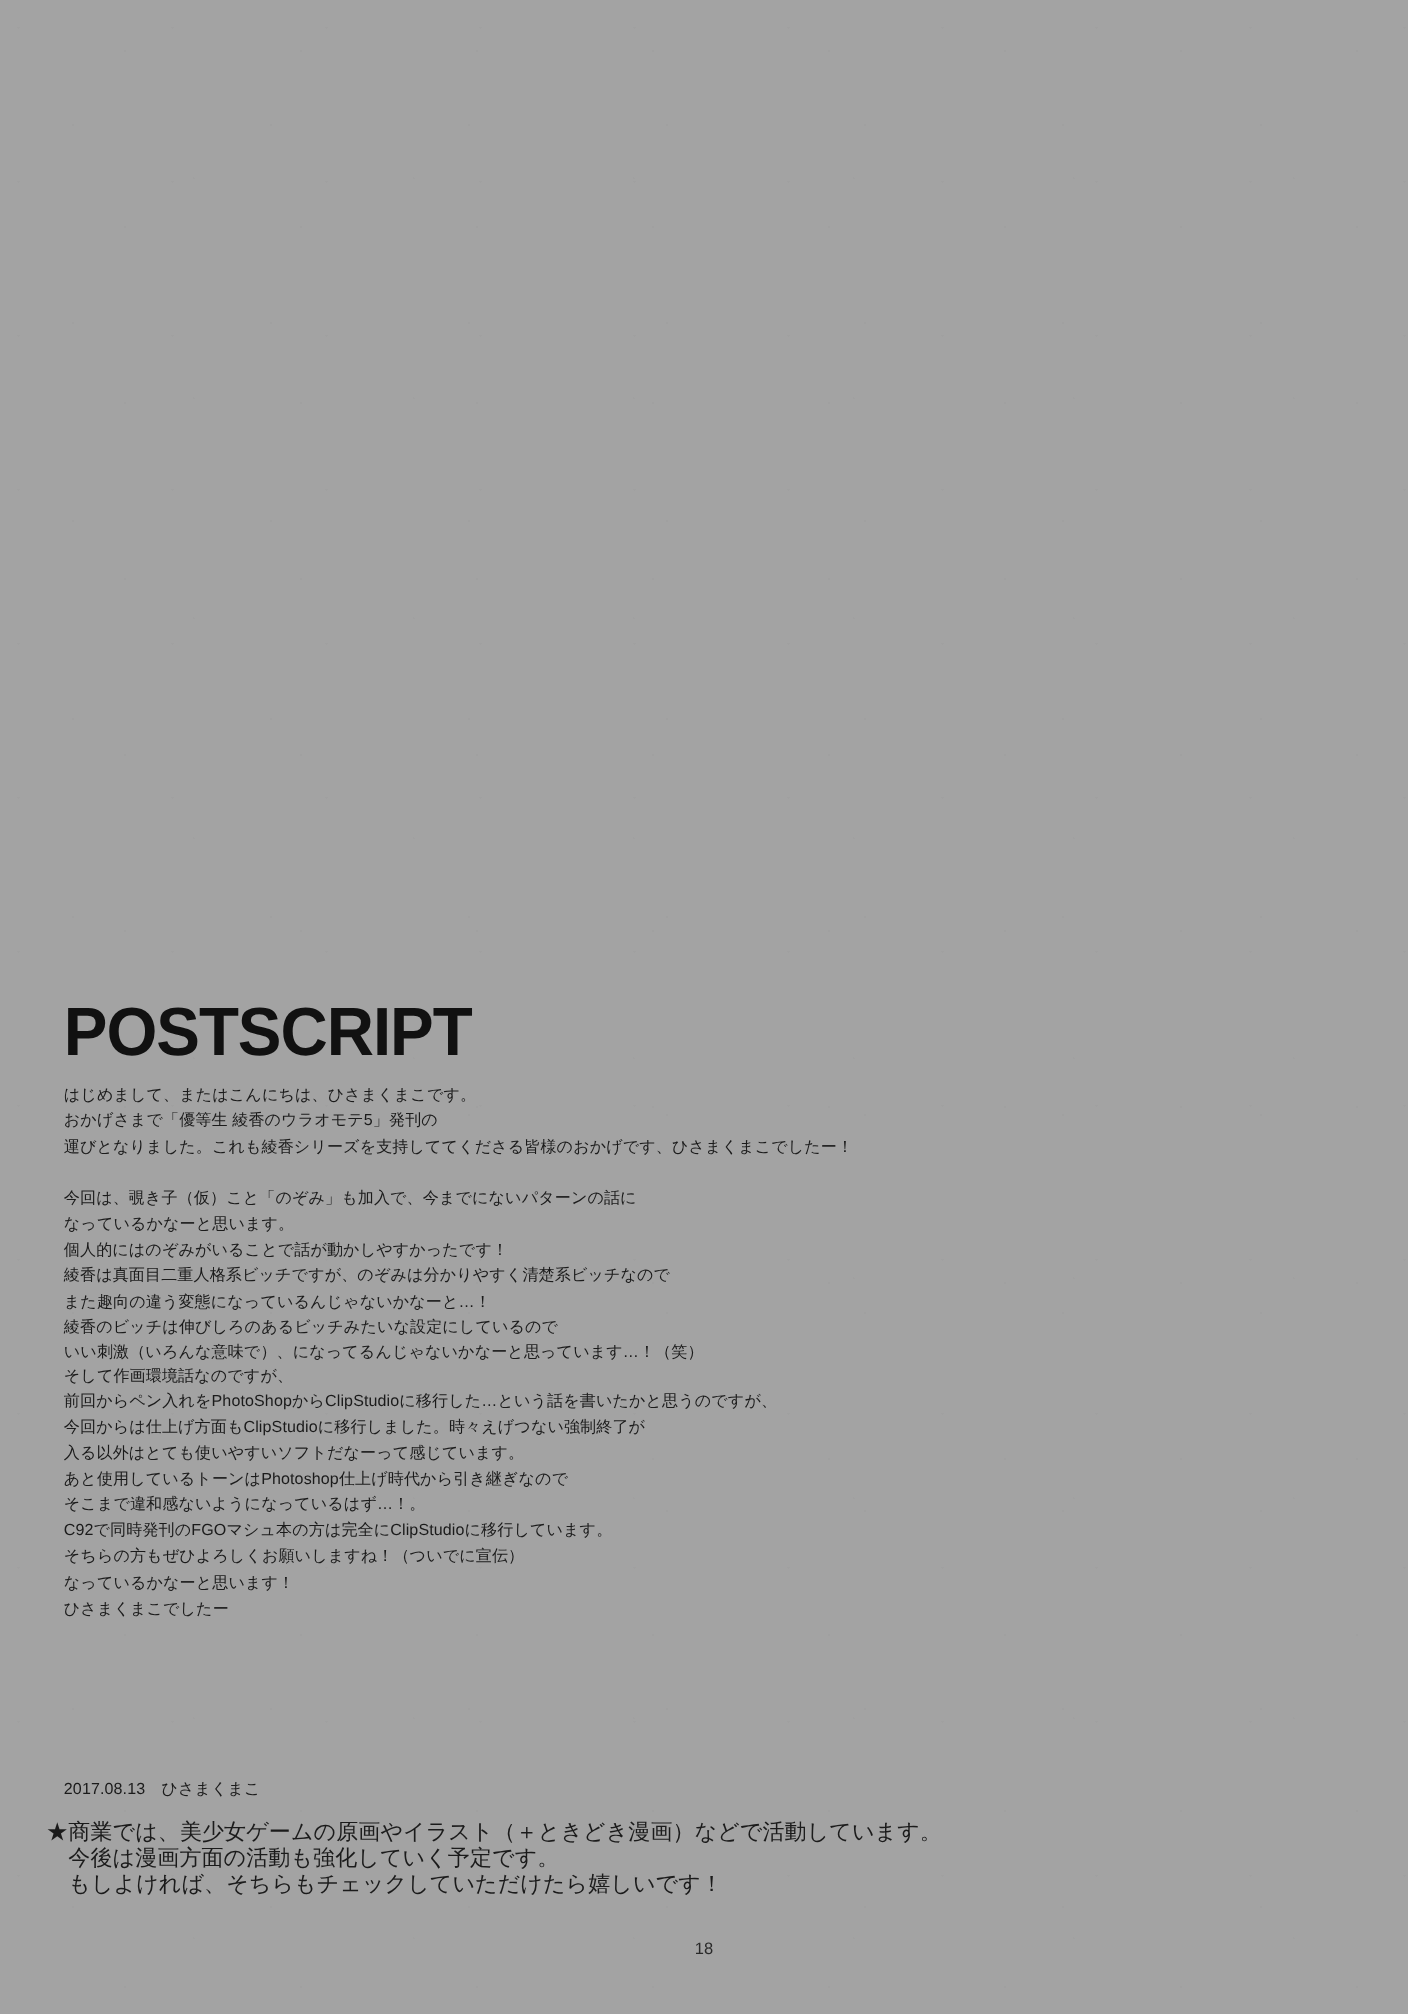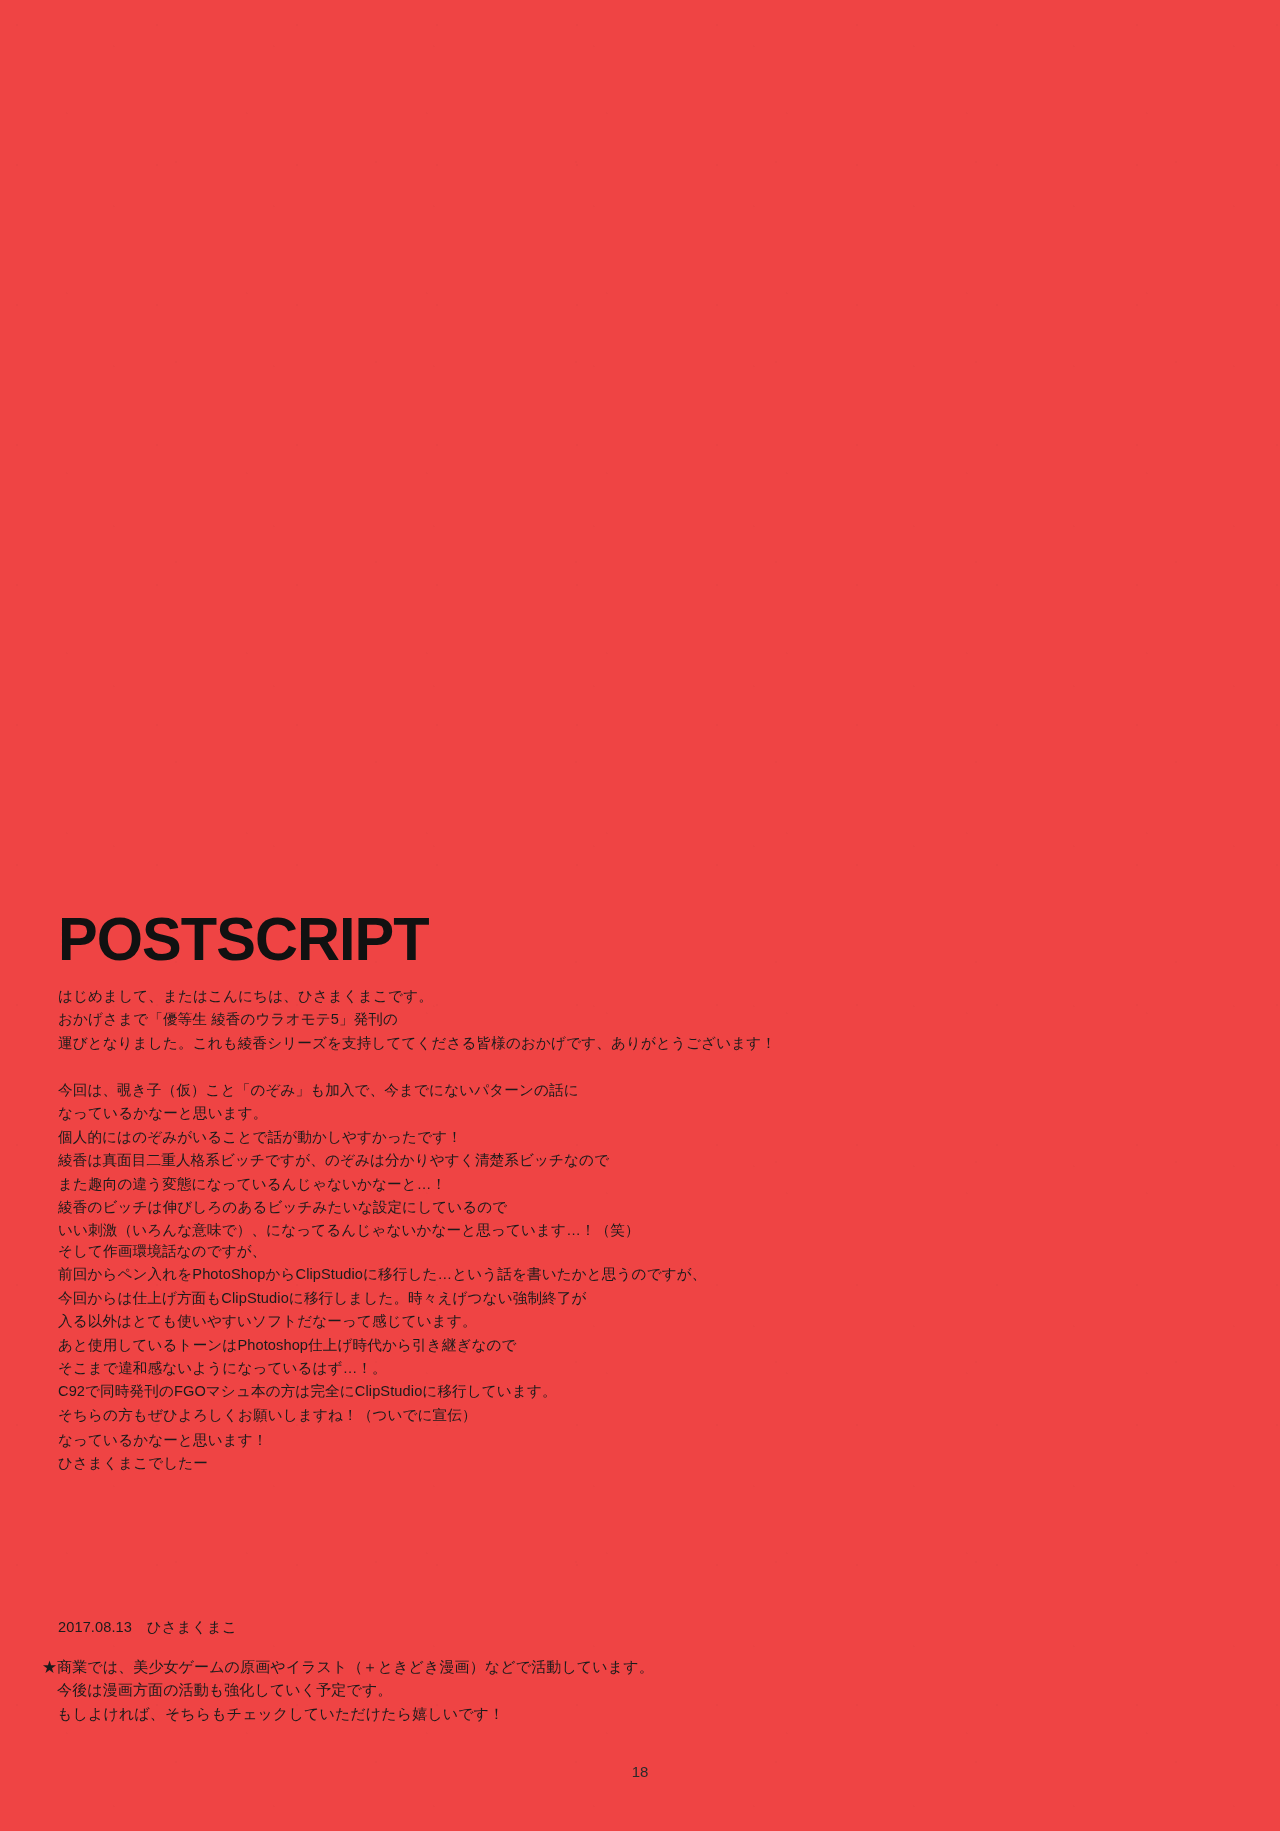--- a/index.html
+++ b/index.html
@@ -11,21 +11,21 @@
     width: 1280px;
     height: 1831px;
     position: relative;
     font-family: "Liberation Sans", sans-serif;
     color: #1a1a1a;
     overflow: hidden;
   }
   .page {
     position: absolute;
     inset: 0;
-    background: #ef4444;
+    background: #a3a3a3;
   }
   
   .grain {
     position: absolute;
     inset: 0;
     background-image:
       radial-gradient(circle at 12% 18%, rgba(0,0,0,0.018) 0 1px, transparent 1px),
       radial-gradient(circle at 37% 63%, rgba(0,0,0,0.015) 0 1px, transparent 1px),
       radial-gradient(circle at 71% 29%, rgba(0,0,0,0.016) 0 1px, transparent 1px),
       radial-gradient(circle at 88% 81%, rgba(0,0,0,0.014) 0 1px, transparent 1px);
@@ -64,21 +64,21 @@
     top: 1616px;
     font-size: 14.6px;
     line-height: 23.4px;
     color: #1b1b1b;
     letter-spacing: 0.1px;
   }
   .footnote {
     position: absolute;
     left: 42px;
     top: 1655px;
-    font-size: 15px;
+    font-size: 20px;
     line-height: 23.4px;
     color: #1b1b1b;
     white-space: pre-line;
     letter-spacing: 0.1px;
   }
   .page-number {
     position: absolute;
     left: 0;
     right: 0;
     top: 1763px;
@@ -91,21 +91,21 @@
 </head>
 <body>
 
 <div class="page">
   <div class="grain"></div>
 
   <h1 class="title">POSTSCRIPT</h1>
 
   <div class="body-block" id="para1">はじめまして、またはこんにちは、ひさまくまこです。
 おかげさまで「優等生 綾香のウラオモテ5」発刊の
-運びとなりました。これも綾香シリーズを支持しててくださる皆様のおかげです、ありがとうございます！</div>
+運びとなりました。これも綾香シリーズを支持しててくださる皆様のおかげです、ひさまくまこでしたー！</div>
   <div class="body-block" id="para2">今回は、覗き子（仮）こと「のぞみ」も加入で、今までにないパターンの話に
 なっているかなーと思います。
 個人的にはのぞみがいることで話が動かしやすかったです！
 綾香は真面目二重人格系ビッチですが、のぞみは分かりやすく清楚系ビッチなので
 また趣向の違う変態になっているんじゃないかなーと…！
 綾香のビッチは伸びしろのあるビッチみたいな設定にしているので
 いい刺激（いろんな意味で）、になってるんじゃないかなーと思っています…！（笑）</div>
   <div class="body-block" id="para3">そして作画環境話なのですが、
 前回からペン入れをPhotoShopからClipStudioに移行した…という話を書いたかと思うのですが、
 今回からは仕上げ方面もClipStudioに移行しました。時々えげつない強制終了が

